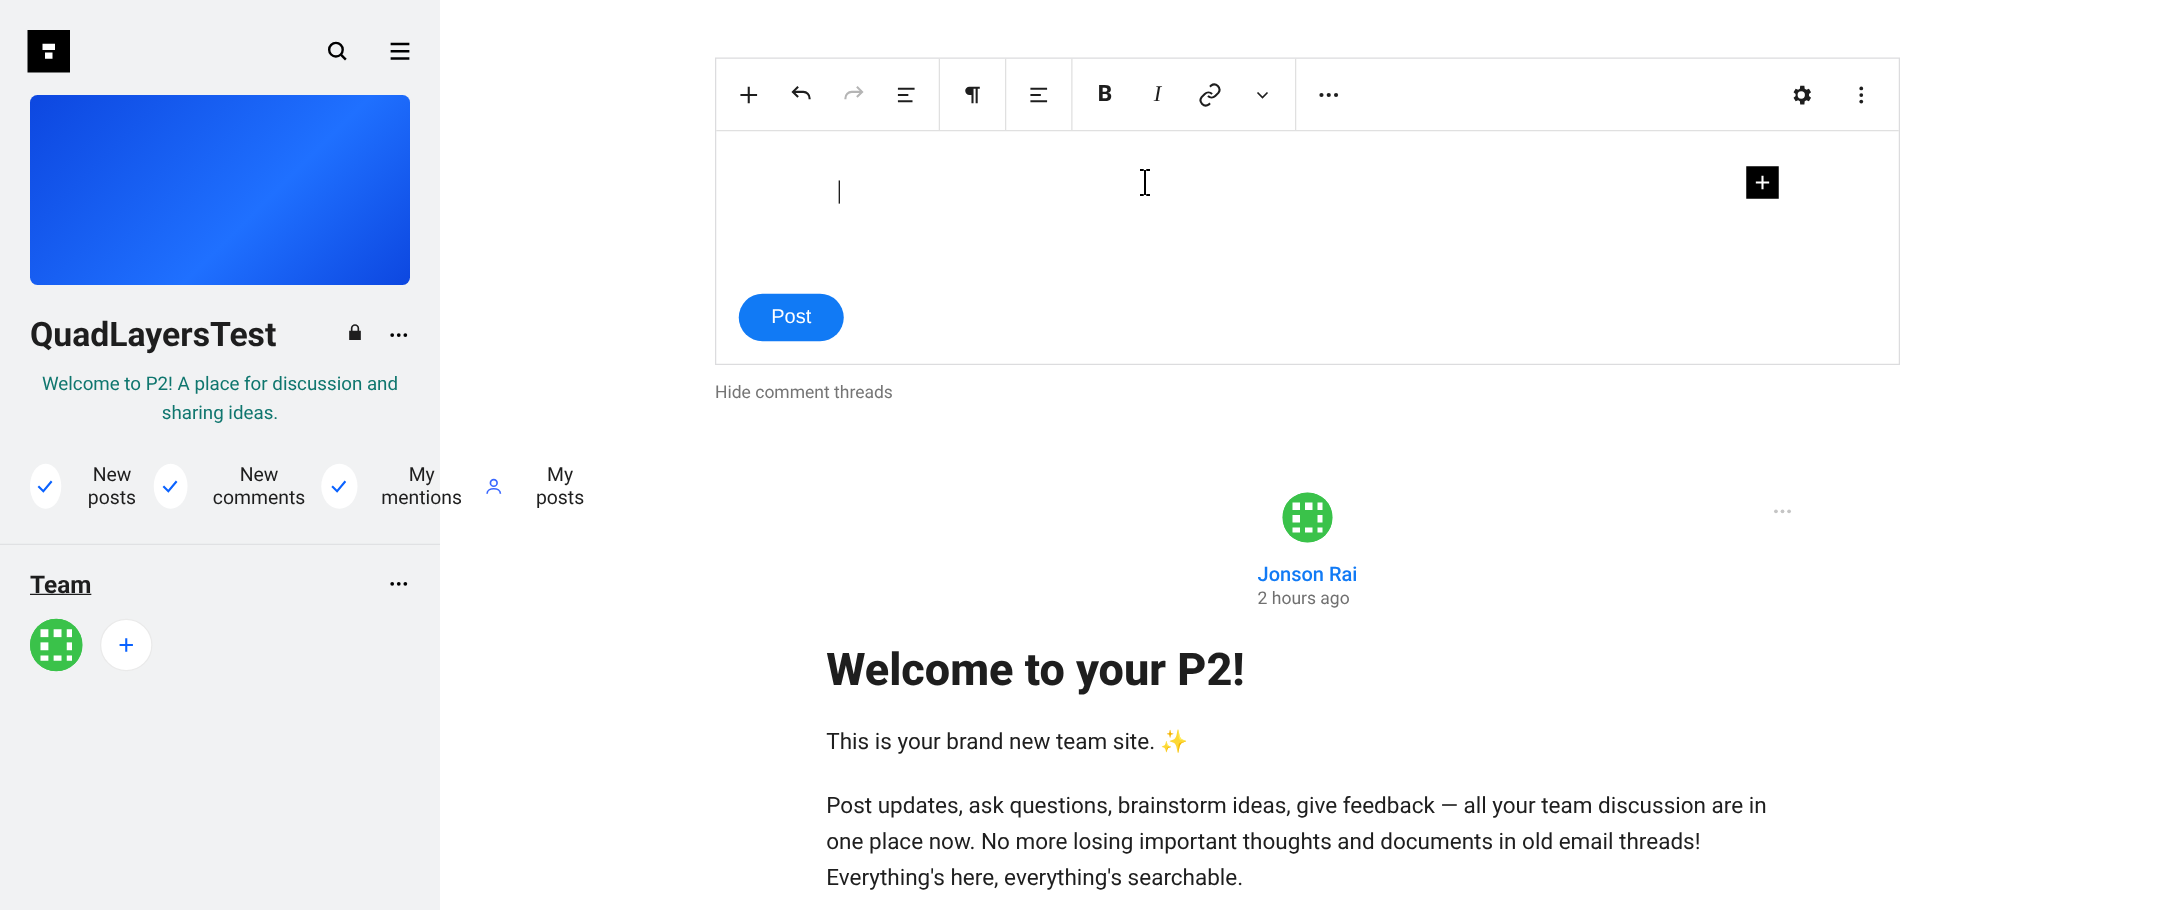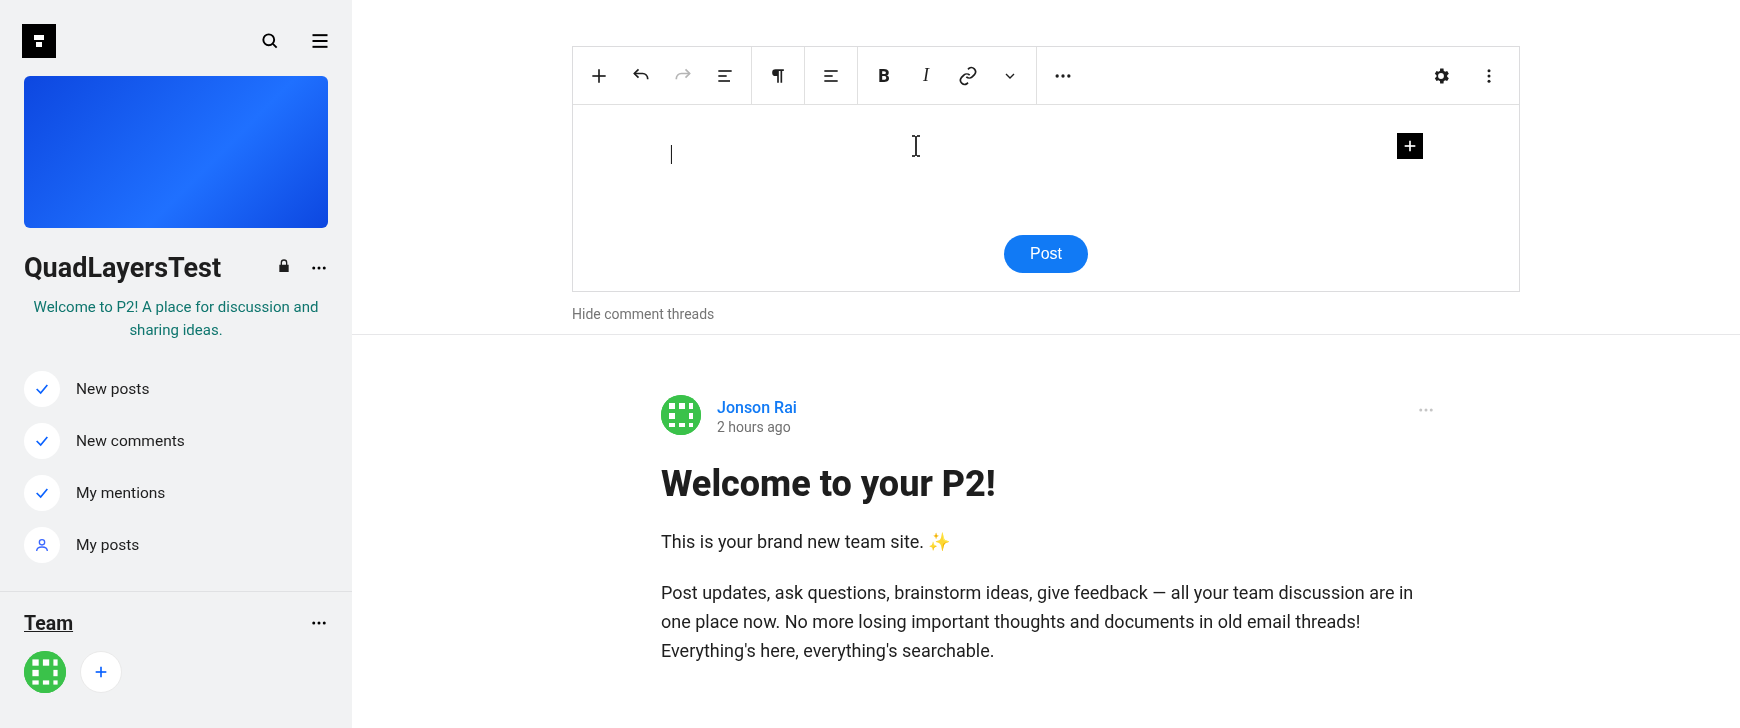--- a/index.html
+++ b/index.html
@@ -46,21 +46,21 @@
   .banner{
     height:152px;
     border-radius:6px;
     background:linear-gradient(135deg,#0d47e0,#1f70ff 60%,#0d47e0);
     margin-bottom:24px;
   }
   .site-title-row{display:flex;align-items:center;justify-content:space-between;margin-bottom:12px;}
   .site-title{font-size:27px;font-weight:700;}
   .site-title-icons{display:flex;align-items:center;gap:18px;}
   .site-desc{font-size:15px;line-height:1.55;color:#0f766e;margin-bottom:24px;}
-  .filter-list{display:flex;flex-direction:column;gap:8px;padding-bottom:24px;}
+  .filter-list{display:flex;flex-direction:row;gap:8px;padding-bottom:24px;}
   .filter-item{display:flex;align-items:center;gap:16px;font-size:15.5px;color:#1e1e1e;cursor:pointer;padding:4px 0;}
   .filter-check{width:36px;height:36px;border-radius:50%;background:#fff;display:flex;align-items:center;justify-content:center;color:#0a62ff;}
   .filter-user .filter-check{color:#3a67ff;}
   .section-divider{height:1px;background:#e0e1e3;margin:0;}
   .team-section{padding:20px 24px;}
   .team-header{display:flex;align-items:center;justify-content:space-between;margin-bottom:16px;text-decoration:underline;}
   .team-title{font-size:19.5px;font-weight:700;}
   .team-members{display:flex;align-items:center;gap:14px;}
   .avatar-green{width:42px;height:42px;border-radius:50%;background:#3ac24a;display:flex;align-items:center;justify-content:center;overflow:hidden;}
   .avatar-green svg{width:100%;height:100%;}
@@ -89,34 +89,34 @@
     min-height:120px;
     padding:36px 96px 10px 96px;
   }
   .cursor-mark{font-size:22px;font-weight:300;}
   .text-cursor-icon{position:absolute;left:336px;top:30px;}
   .add-block{
     position:absolute;right:96px;top:28px;
     width:26px;height:26px;background:#000;color:#fff;
     display:flex;align-items:center;justify-content:center;cursor:pointer;
   }
-  .editor-footer{display:flex;justify-content:center;padding:10px 18px 18px;}
+  .editor-footer{display:flex;justify-content:flex-start;padding:10px 18px 18px;}
   .post-btn{
     background:#117af5;color:#fff;border:none;border-radius:22px;
     padding:10px 26px;font-size:16px;font-weight:500;cursor:pointer;
   }
   .hide-threads{
     width:948px;font-size:14px;color:#757575;
     padding:14px 2px 12px 0;cursor:pointer;
   }
   .feed-divider{width:100%;height:1px;background:#e7e7e9;}
   .post{
     width:770px;margin:60px auto 0 auto;
   }
-  .post-header{display:flex;align-items:flex-end;gap:16px;margin-bottom:28px;position:relative;}
+  .post-header{display:flex;align-items:center;gap:16px;margin-bottom:28px;position:relative;flex-direction:column;}
   .post-avatar .avatar-green{width:40px;height:40px;}
   .author{color:#117af5;font-size:16px;font-weight:500;cursor:pointer;}
   .timestamp{color:#707070;font-size:14px;margin-top:2px;}
   .post-more{position:absolute;right:-4px;top:6px;color:#c5c5c5;cursor:pointer;}
   .post-title{font-size:36px;font-weight:800;margin-bottom:22px;}
   .post-para{font-size:18px;line-height:1.62;margin-bottom:22px;}
 </style>
 </head>
 <body>
 

